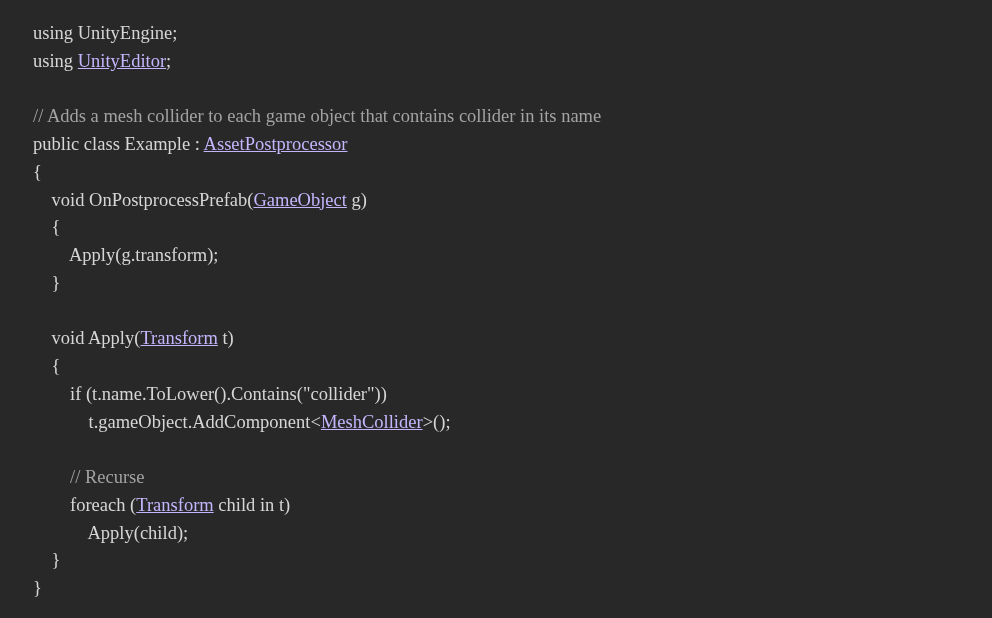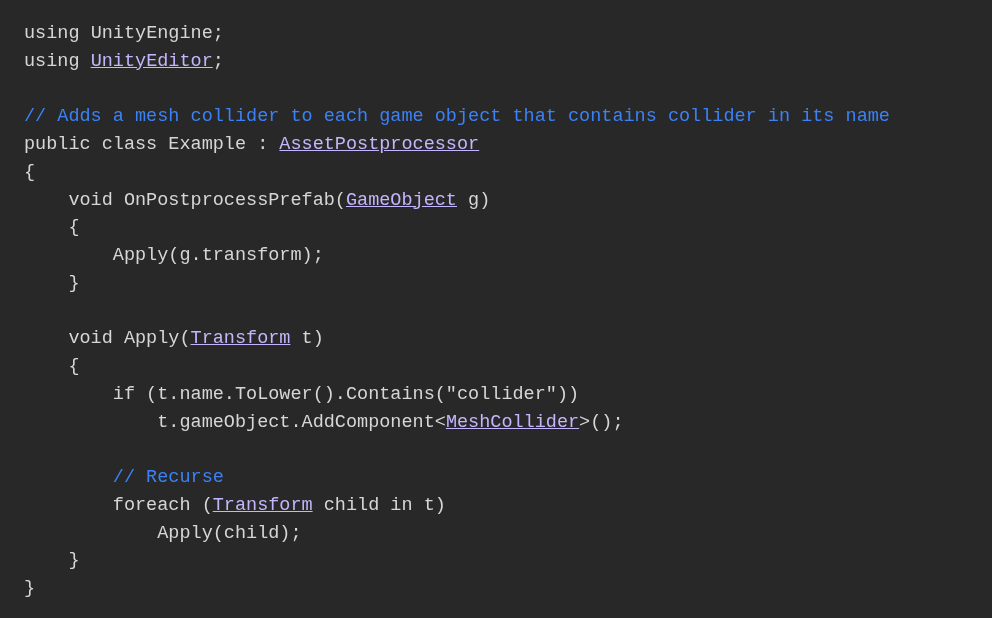--- a/index.html
+++ b/index.html
@@ -8,27 +8,28 @@
       color: #d6d6d6;
       font-family: 'Consolas', 'Monaco', 'Courier New', monospace;
       font-size: 18.5px;
       line-height: 1.5;
       padding: 20px 24px;
       width: 992px;
       height: 618px;
       overflow: hidden;
     }
     pre {
-      font-family: Liberation Mono, monospace;
+      font-family: Liberation Serif, serif;
       white-space: pre;
+      margin-left: 9px;
     }
     .link {
       color: #c4b5fd;
       text-decoration: underline;
     }
-    .comment { color: #3b82f6; }
+    .comment { color: #a3a3a3; }
     .plain { color: #d6d6d6; }
     .code-line { display: block; }
   </style>
 </head>
 <body>
 
 <pre id="code-container"><span class="code-line"><span class="plain">using </span><span class="plain">UnityEngine</span><span class="plain">;</span></span><span class="code-line"><span class="plain">using </span><span class="link">UnityEditor</span><span class="plain">;</span></span><span class="code-line">&nbsp;</span><span class="code-line"><span class="comment">// Adds a mesh collider to each game object that contains collider in its name</span></span><span class="code-line"><span class="plain">public class Example : </span><span class="link">AssetPostprocessor</span></span><span class="code-line"><span class="plain">{</span></span><span class="code-line"><span class="plain">    void OnPostprocessPrefab(</span><span class="link">GameObject</span><span class="plain"> g)</span></span><span class="code-line"><span class="plain">    {</span></span><span class="code-line"><span class="plain">        Apply(g.transform);</span></span><span class="code-line"><span class="plain">    }</span></span><span class="code-line">&nbsp;</span><span class="code-line"><span class="plain">    void Apply(</span><span class="link">Transform</span><span class="plain"> t)</span></span><span class="code-line"><span class="plain">    {</span></span><span class="code-line"><span class="plain">        if (t.name.ToLower().Contains("collider"))</span></span><span class="code-line"><span class="plain">            t.gameObject.AddComponent&lt;</span><span class="link">MeshCollider</span><span class="plain">&gt;();</span></span><span class="code-line">&nbsp;</span><span class="code-line"><span class="comment">        // Recurse</span></span><span class="code-line"><span class="plain">        foreach (</span><span class="link">Transform</span><span class="plain"> child in t)</span></span><span class="code-line"><span class="plain">            Apply(child);</span></span><span class="code-line"><span class="plain">    }</span></span><span class="code-line"><span class="plain">}</span></span></pre>
 
 </body></html>

